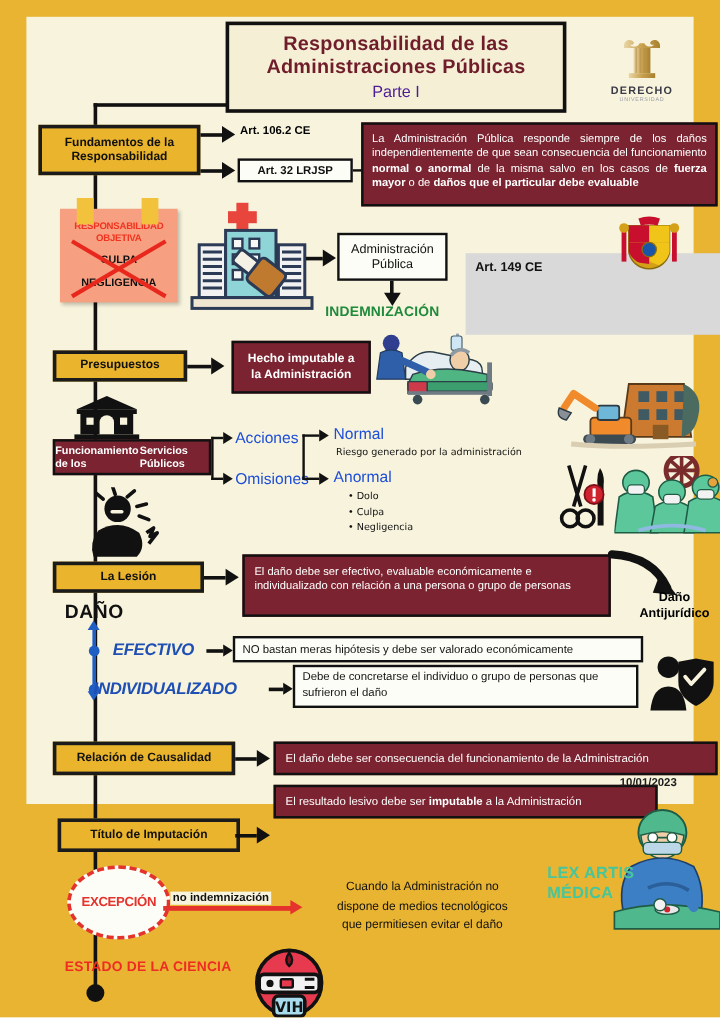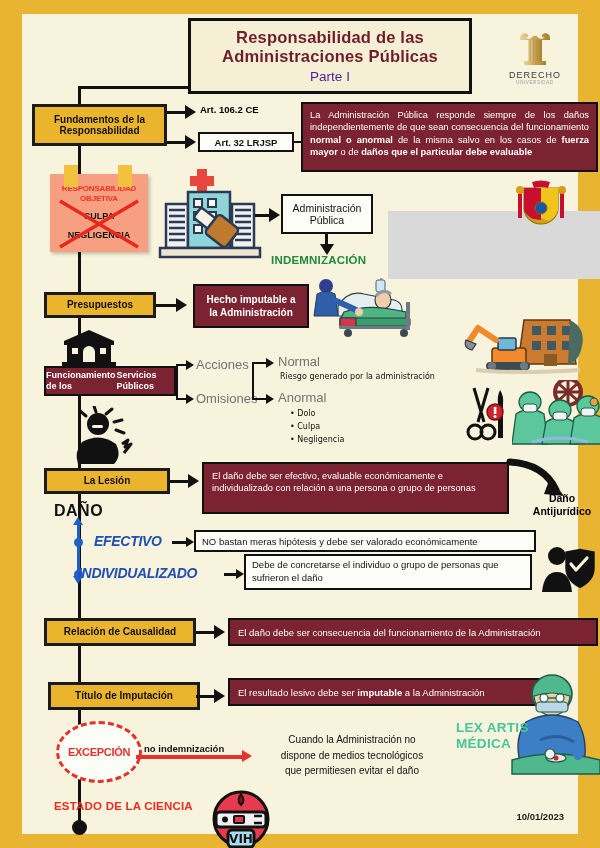--- a/index.html
+++ b/index.html
@@ -8,21 +8,21 @@
   #page{
     position:relative;
     width:600px;height:848px;
     background:#e9b432;
     overflow:hidden;
     box-sizing:border-box;
   }
   #sheet{
     position:absolute;
     left:22px;top:14px;
-    width:556px;height:820px;
+    width:556px;height:656px;
     background:#f7f3dc;
     box-sizing:border-box;
     padding-left:20px;
   }
 
   
   .abs{position:absolute;box-sizing:border-box;}
   .yellowbox{
     background:#eab42c;border:3px solid #1b1b1b;
     display:flex;align-items:center;justify-content:center;
@@ -84,21 +84,21 @@
   }
   #titlebox .t1{
     font-weight:bold;color:#6f1d2a;font-size:16.5px;line-height:1.18;
     letter-spacing:.2px;text-align:center;
   }
   #titlebox .t2{color:#4c1d95;font-size:13.5px;margin-top:3px;}
 
   
   #logo{left:470px;top:6px;width:86px;height:72px;
     display:flex;flex-direction:column;align-items:center;justify-content:center;}
-  #logo .lname{font-size:9px;font-weight:normal;color:#3a3a46;letter-spacing:1px;margin-top:1px;}
+  #logo .lname{font-size:9px;font-weight:bold;color:#3a3a46;letter-spacing:1px;margin-top:1px;}
   #logo .lsub{font-size:4.5px;color:#9a9aa6;letter-spacing:.6px;}
 
   
   .sm{font-size:9.5px;}
   .txtbody{font-size:9.3px;line-height:1.33;}
   .bold{font-weight:bold;}
 
   
   #sticky{
     left:28px;top:160px;width:98px;height:78px;
@@ -113,21 +113,21 @@
   .redx{position:absolute;left:6px;top:24px;width:86px;height:52px;}
 
   
   .green{color:#1f8a3c;font-weight:bold;}
   .blue{color:#1f4fb5;font-weight:bold;font-style:italic;}
   .redtxt{color:#ef2b24;font-weight:bold;}
   .mint{color:#47c59b;font-weight:bold;}
 
   
   .hw{font-family:"DejaVu Sans",sans-serif;font-size:8px;color:#111;}
-  .bigsans{font-size:13px;color:#737373;text-align:right;}
+  .bigsans{font-size:13px;color:#1d4ed8;text-align:right;}
 
   
   #exc{
     left:34px;top:707px;width:86px;height:62px;
     border:3px dashed #e4332c;border-radius:50%;
     background:#fdfdf7;
     display:flex;align-items:center;justify-content:center;
   }
   #exc .lbl{color:#e4332c;font-weight:bold;font-size:11px;letter-spacing:-.3px;}
 
@@ -251,20 +251,21 @@
   <div class="abs arrowR" style="left:247px;top:194px;"></div>
   <div class="abs whitebox" style="left:259px;top:180px;width:92px;height:40px;display:flex;flex-direction:column;align-items:center;justify-content:center;font-size:10.5px;">
     <span>Administración</span>
     <span>Pública</span>
   </div>
   <div class="abs vline" style="left:303px;top:220px;height:12px;"></div>
   <div class="abs arrowD" style="left:298px;top:230px;"></div>
   <div class="abs green" style="left:249px;top:240px;font-size:11.5px;letter-spacing:.2px;">INDEMNIZACIÓN</div>
 
   <div class="abs graybox" style="left:366px;top:197px;width:212px;height:68px;padding:6px 8px;">
+    <div class="bold" style="font-size:10.5px;">Art. 149 CE</div>
   </div>
   <svg class="abs" style="left:490px;top:166px;" width="58" height="46" viewBox="0 0 58 46">
     <path d="M12 8 h34 v22 a17 17 0 0 1 -17 14 a17 17 0 0 1 -17 -14 Z" fill="#d4a017" stroke="#8a6d10" stroke-width="1.2"></path>
     <path d="M12 8 h17 v14 h-17 Z" fill="#c8102e"></path>
     <path d="M29 22 h17 v8 a17 17 0 0 1 -9 11 l-8 -3 Z" fill="#f0c419"></path>
     <path d="M29 8 h17 v14 h-17 Z" fill="#f0c419"></path>
     <path d="M12 22 h17 v18 l-8 -1 a17 17 0 0 1 -9 -9 Z" fill="#c8102e"></path>
     <circle cx="29" cy="28" r="6" fill="#1a55a8" stroke="#8a6d10" stroke-width="1"></circle>
     <path d="M20 2 q9 -3 18 0 l-2 6 q-7 -2 -14 0 Z" fill="#c8102e"></path>
     <rect x="6" y="12" width="4" height="26" fill="#c8102e"></rect>
@@ -471,21 +472,21 @@
   <div class="abs arrowR" style="left:192px;top:611px;"></div>
   <div class="abs darkbox" style="left:206px;top:604px;width:370px;height:28px;display:flex;align-items:center;padding:0 8px;font-size:9.5px;">
     <span>El daño debe ser consecuencia del funcionamiento de la Administración</span>
   </div>
 
   <div class="abs yellowbox" style="left:26px;top:668px;width:152px;height:28px;font-size:10px;">
     <span>Título de Imputación</span>
   </div>
   <div class="abs hline" style="left:174px;top:681px;width:18px;"></div>
   <div class="abs arrowR" style="left:192px;top:675px;"></div>
-  <div class="abs darkbox" style="left:206px;top:664px;width:320px;height:28px;display:flex;align-items:center;padding:0 8px;font-size:9.5px;">
+  <div class="abs darkbox" style="left:206px;top:640px;width:320px;height:28px;display:flex;align-items:center;padding:0 8px;font-size:9.5px;">
     <span><span>El resultado lesivo debe ser </span><span class="bold">imputable</span><span> a la Administración</span></span>
   </div>
 
   <svg class="abs" style="left:482px;top:660px;" width="104" height="104" viewBox="0 0 104 104">
     <ellipse cx="48" cy="20" rx="20" ry="19" fill="#4fb88c" stroke="#1f5c46" stroke-width="1.6"></ellipse>
     <path d="M30 22 q18 -6 36 0 q-2 18 -18 20 q-16 -2 -18 -20 Z" fill="#f0cfa8" stroke="#1f5c46" stroke-width="1.2"></path>
     <rect x="32" y="28" width="32" height="10" rx="4" fill="#bcd7e8" stroke="#1f5c46" stroke-width="1.2"></rect>
     <circle cx="40" cy="24" r="4" fill="#fff" stroke="#1f5c46" stroke-width="1.2"></circle>
     <circle cx="56" cy="24" r="4" fill="#fff" stroke="#1f5c46" stroke-width="1.2"></circle>
     <line x1="44" y1="24" x2="52" y2="24" stroke="#1f5c46" stroke-width="1.4"></line>

